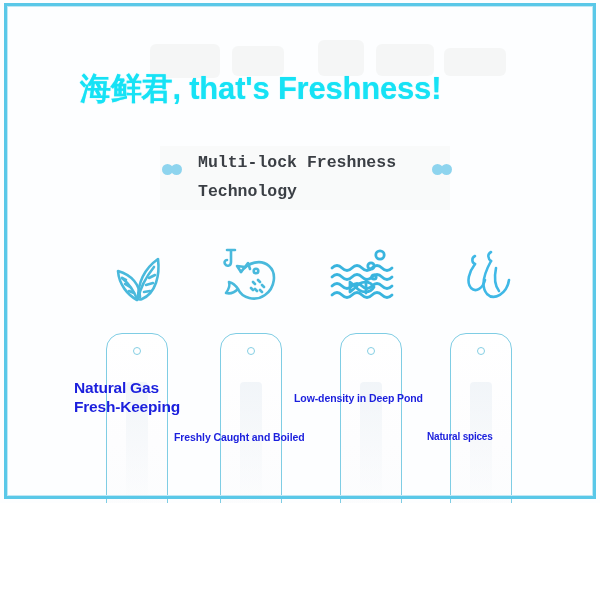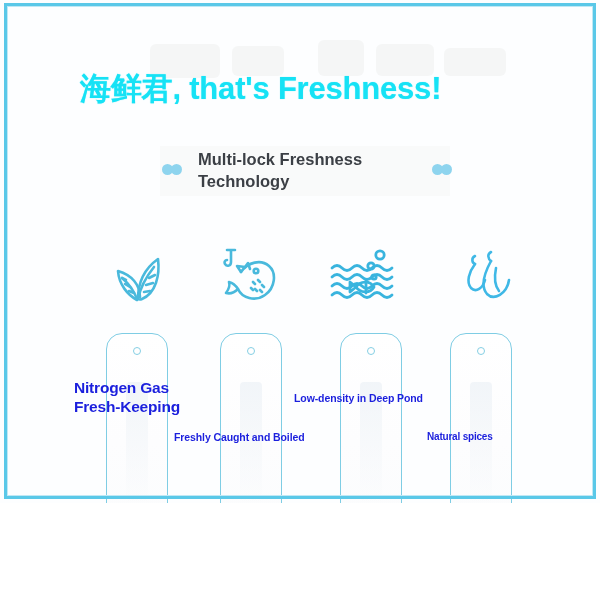--- a/index.html
+++ b/index.html
@@ -72,25 +72,26 @@
   
   .subtitle-wrap {
     position: absolute;
     left: 160px;
     top: 146px;
     width: 290px;
     background: rgba(247,248,248,.75);
   }
   .subtitle {
     font-size: 16.5px;
-    line-height: 22px;
+    line-height: 29px;
     font-weight: bold;
     color: #3b3f45;
     padding: 2px 4px 4px 38px;
     white-space: pre-line;
+    font-family: Liberation Mono, monospace;
   }
   .dots {
     position: absolute;
     top: 164px;
     width: 26px;
     height: 12px;
   }
   .dots.left  { left: 162px; }
   .dots.right { left: 432px; }
   .dots i {
@@ -269,21 +270,21 @@
   </div>
   <div class="card" style="left:340px;">
     <span class="ring"></span>
     <span class="sheen"></span>
   </div>
   <div class="card" style="left:450px;">
     <span class="ring"></span>
     <span class="sheen"></span>
   </div>
 
-  <div class="cap c1">Nitrogen Gas
+  <div class="cap c1">Natural Gas
 Fresh-Keeping</div>
   <div class="cap c2">Freshly Caught and Boiled</div>
   <div class="cap c3">Low-density in Deep Pond</div>
   <div class="cap c4">Natural spices</div>
 
   <div class="frame"></div>
   <div class="frame-inner"></div>
 </div>
 
 </body></html>

